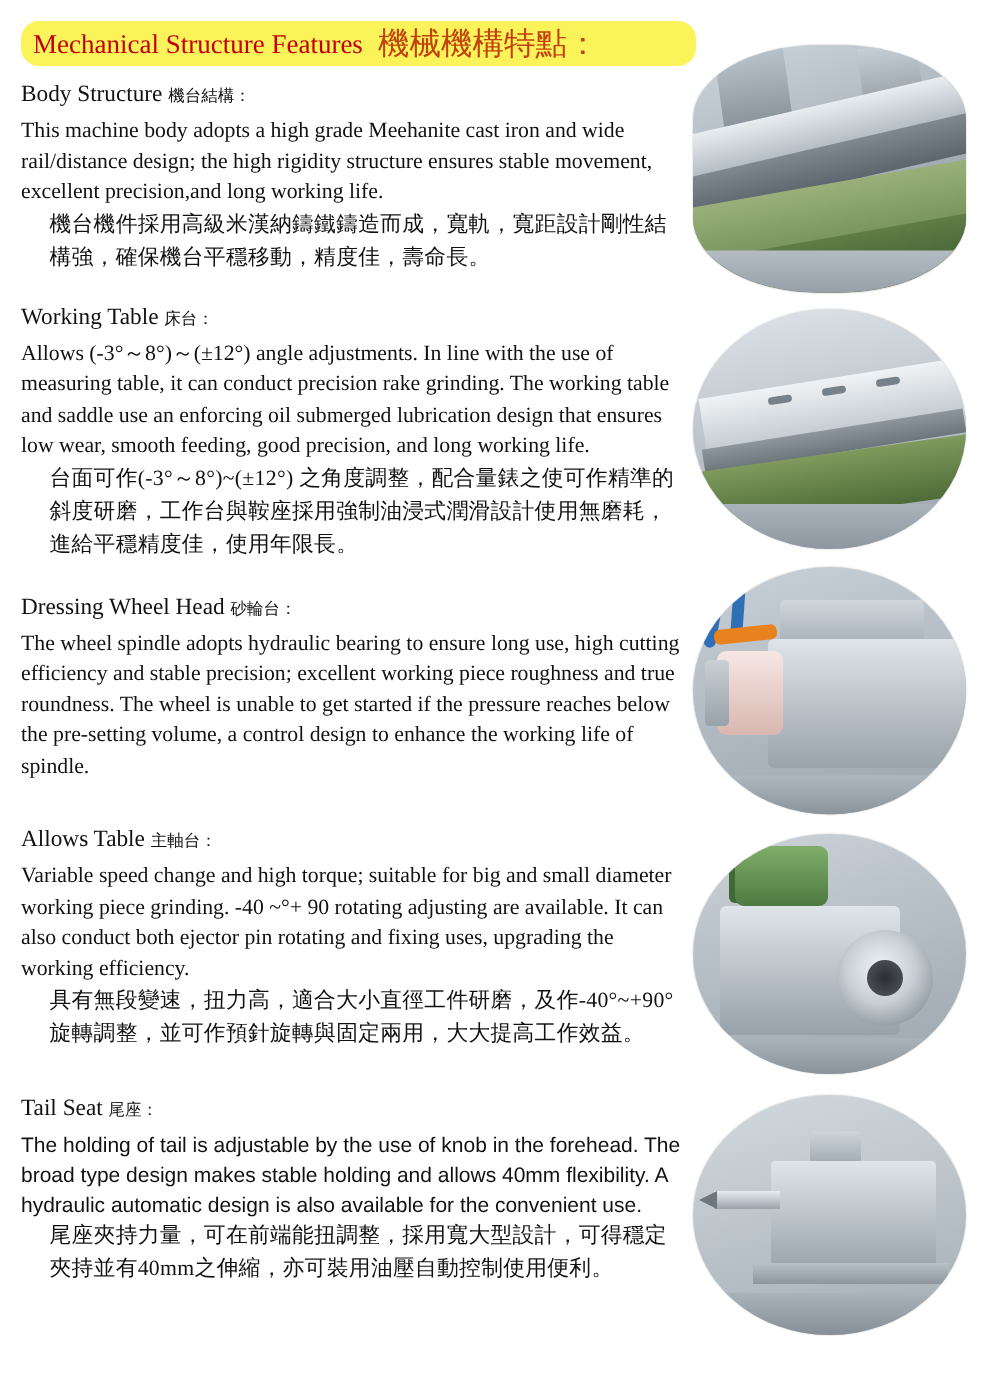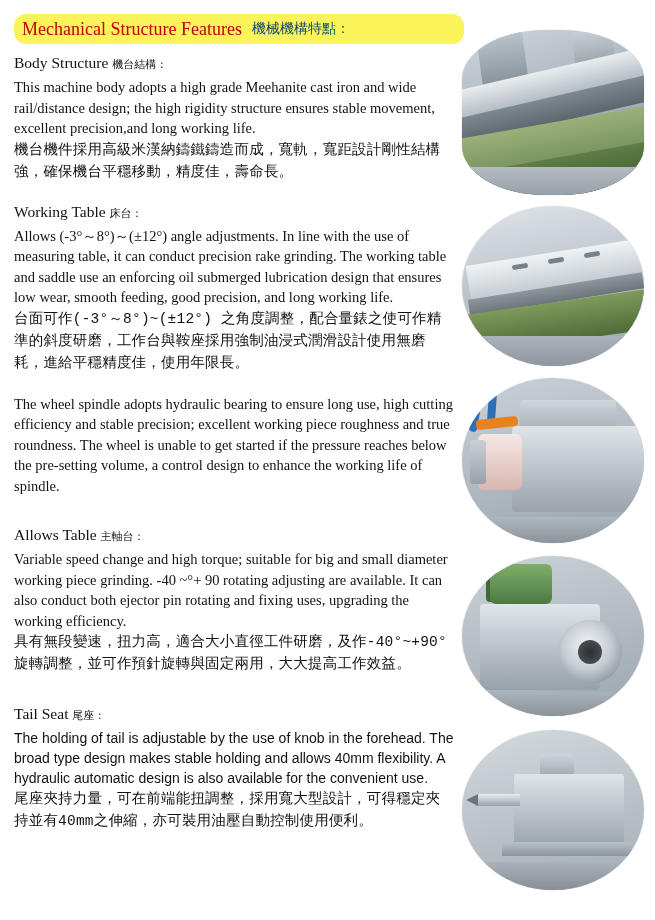--- a/index.html
+++ b/index.html
@@ -33,22 +33,22 @@
     border-radius: 12px;
   }
   .title-en {
     font-family: "Liberation Serif", serif;
     font-size: 18px;
     color: #c0000a;
     white-space: nowrap;
   }
   .title-zh {
     font-family: "DejaVu Sans", sans-serif;
-    font-size: 14px;
-    color: #0c4a6e;
+    font-size: 21px;
+    color: #c2410c;
     margin-left: 10px;
     white-space: nowrap;
   }
   .text-col {
     position: absolute;
     left: 14px;
     top: 52px;
     width: 440px;
   }
   .section {
@@ -63,24 +63,25 @@
   .sec-head .zh {
     font-family: Liberation Sans, sans-serif;
     font-size: 11px;
   }
   .en-body {
     font-size: 14.5px;
     line-height: 20.5px;
     text-align: left;
   }
   .zh-body {
-    font-family: Liberation Mono, monospace;
+    font-family: Liberation Serif, serif;
     font-size: 14.5px;
     line-height: 22px;
     letter-spacing: 0.2px;
+    margin-left: 19px;
   }
   .sans .en-body {
     font-family: "Liberation Sans", sans-serif;
     font-size: 14px;
     line-height: 20px;
   }
   
   .photo {
     position: absolute;
     left: 462px;
@@ -172,20 +173,24 @@
     <div class="section" style="margin-bottom:20px;">
       <div class="sec-head">
         <span>Working Table</span>
         <span class="zh">床台：</span>
       </div>
       <div class="en-body">Allows (-3°～8°)～(±12°) angle adjustments. In line with the use of measuring table, it can conduct precision rake grinding. The working table and saddle use an enforcing oil submerged lubrication design that ensures low wear, smooth feeding, good precision, and long working life.</div>
       <div class="zh-body">台面可作(-3°～8°)~(±12°) 之角度調整，配合量錶之使可作精準的斜度研磨，工作台與鞍座採用強制油浸式潤滑設計使用無磨耗，進給平穩精度佳，使用年限長。</div>
     </div>
 
     <div class="section" style="margin-bottom:28px;">
+      <div class="sec-head">
+        <span>Dressing Wheel Head</span>
+        <span class="zh">砂輪台：</span>
+      </div>
       <div class="en-body">The wheel spindle adopts hydraulic bearing to ensure long use, high cutting efficiency and stable precision; excellent working piece roughness and true roundness. The wheel is unable to get started if the pressure reaches below the pre-setting volume, a control design to enhance the working life of spindle.</div>
     </div>
 
     <div class="section" style="margin-bottom:28px;">
       <div class="sec-head">
         <span>Allows Table</span>
         <span class="zh">主軸台：</span>
       </div>
       <div class="en-body">Variable speed change and high torque; suitable for big and small diameter working piece grinding. -40 ~°+ 90  rotating adjusting are available. It can also conduct both ejector pin rotating and fixing uses, upgrading the working efficiency.</div>
       <div class="zh-body">具有無段變速，扭力高，適合大小直徑工件研磨，及作-40°~+90°旋轉調整，並可作預針旋轉與固定兩用，大大提高工作效益。</div>

